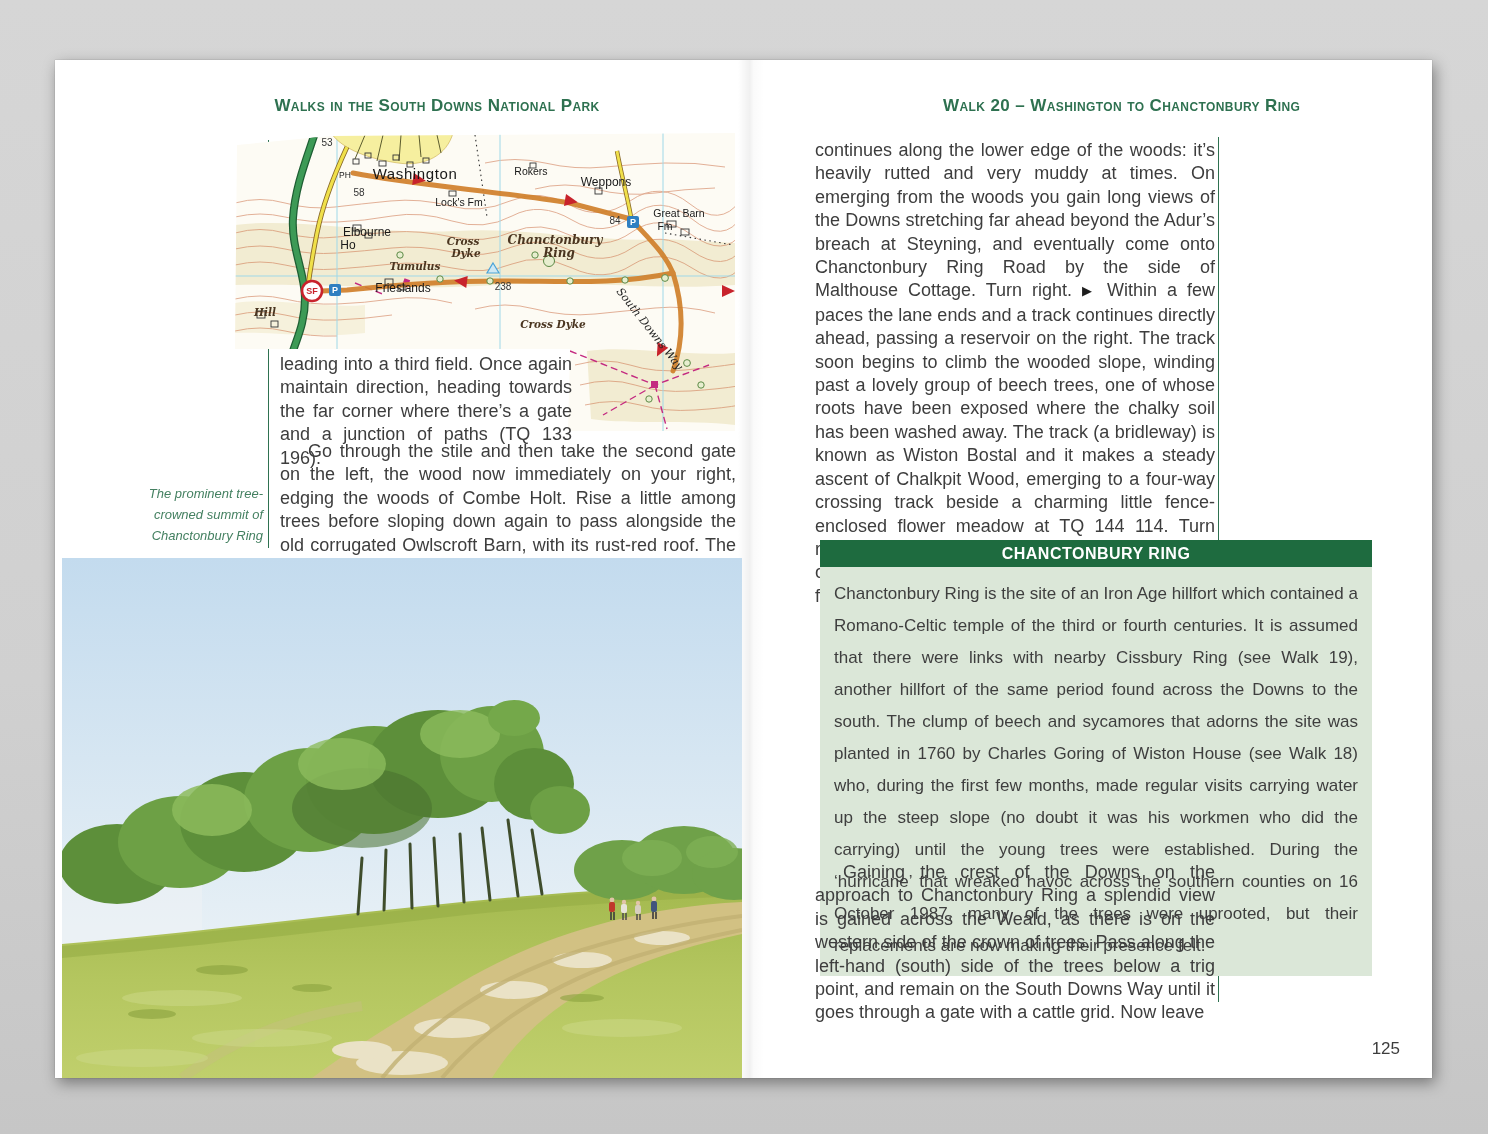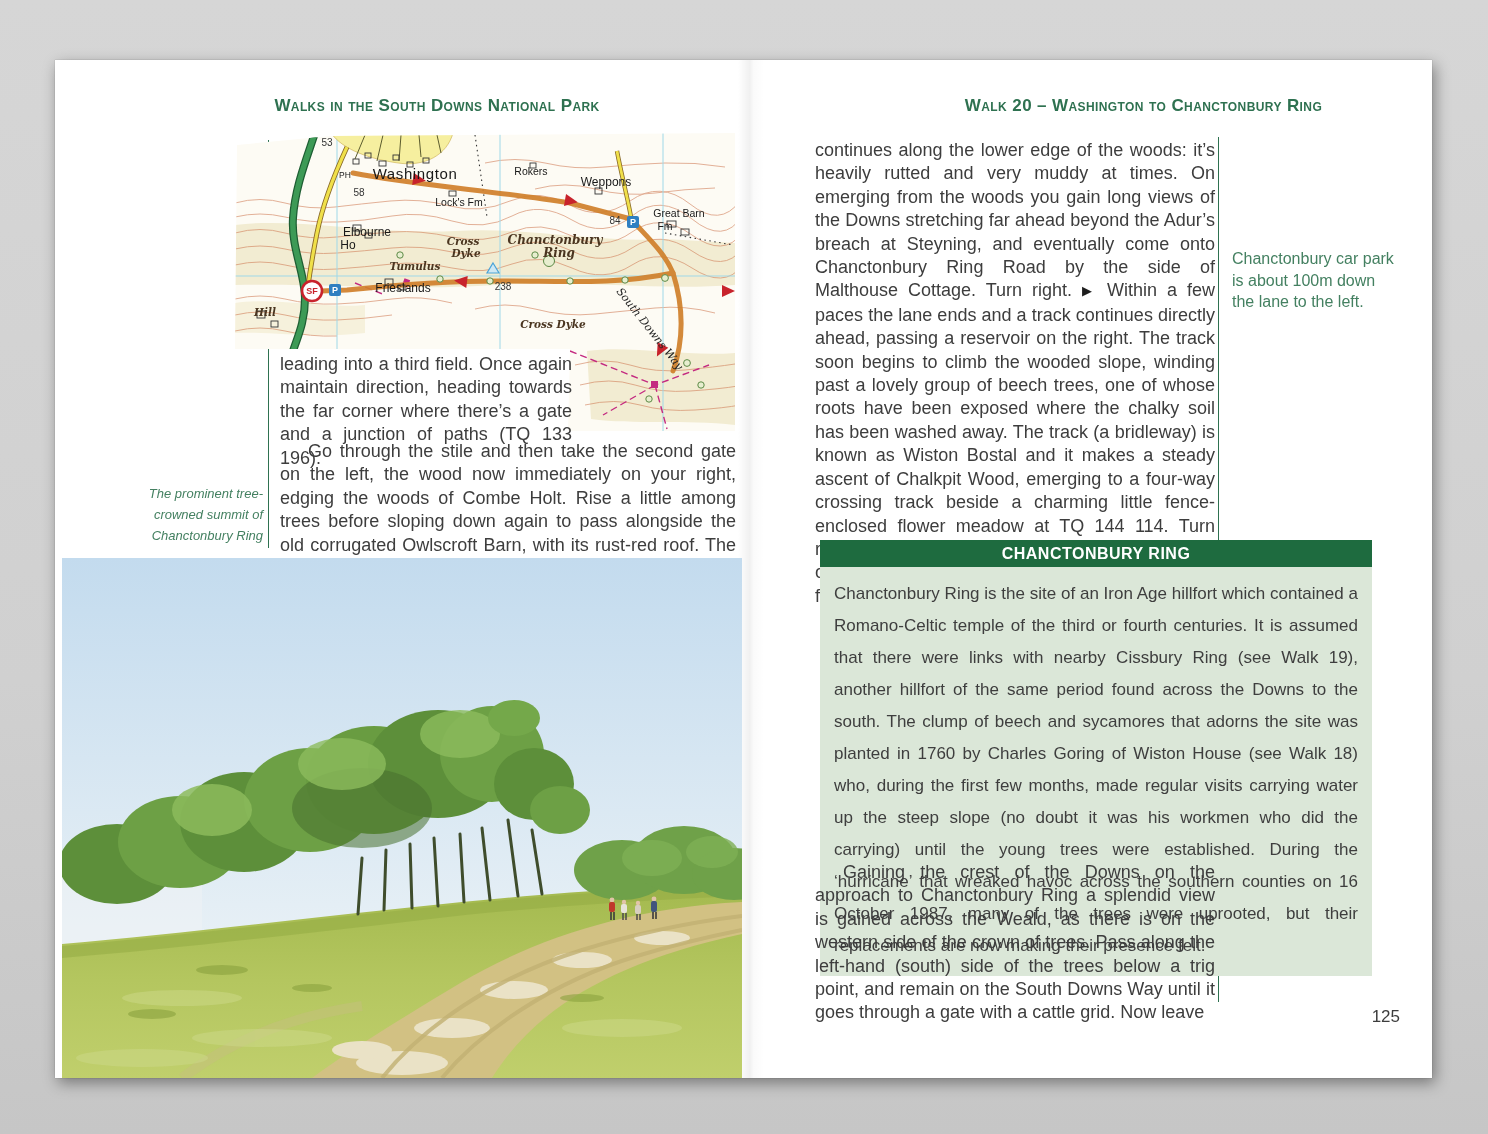--- a/index.html
+++ b/index.html
@@ -20,21 +20,21 @@
     pointer-events:none;
   }
   .abs{position:absolute;}
 
   
   .running-head{
     font-variant:small-caps;font-weight:700;letter-spacing:.4px;
     color:#2e7150;font-size:17px;
   }
   .rh-left{left:60px;top:36px;width:620px;text-align:center;margin-left:12px;}
-  .rh-right{left:845px;top:36px;width:487px;text-align:center;}
+  .rh-right{left:888px;top:36px;width:487px;text-align:left;}
 
   
   .vrule{width:1px;background:#2e7150;}
 
   
   .bodytext{
     color:#3d3d3d;font-size:18px;line-height:23.4px;text-align:justify;
     font-family:"Liberation Sans",sans-serif;
   }
   .indent{text-indent:28px;}
@@ -48,21 +48,21 @@
   
   .infobox-header{
     background:#1e6b3f;color:#ffffff;font-weight:700;font-size:16px;
     letter-spacing:.5px;text-align:center;line-height:27px;height:27px;
   }
   .infobox-body{
     background:#dbe7d8;color:#3e3e3e;font-size:17px;line-height:32px;
     text-align:justify;padding:11px 14px 14px 14px;
   }
 
-  .pagenum{color:#3d3d3d;font-size:17px;text-align:right;}
+  .pagenum{color:#3d3d3d;font-size:17px;text-align:right;margin-top:32px;}
 
   
   .ml{fill:#181818;text-anchor:middle;font-family:"Liberation Sans",sans-serif;}
   .ml.town{font-size:15px;font-weight:400;letter-spacing:.6px;}
   .ml.med{font-size:10.5px;}
   .ml.med2{font-size:12px;}
   .ml.spot{font-size:10px;fill:#333;}
   .ml.tiny{font-size:8.5px;}
   .ml.gothic{font-size:12px;font-family:"DejaVu Serif",serif;font-style:italic;font-weight:700;fill:#4a3520;}
   .ml.gothic-sm{font-size:10.5px;font-family:"DejaVu Serif",serif;font-style:italic;font-weight:700;fill:#4a3520;}
@@ -357,21 +357,20 @@
   <div class="abs vrule" style="left:1163px;top:77px;height:865px;"></div>
 
   <div class="abs bodytext" style="left:760px;top:79px;width:400px;">
     <span>continues along the lower edge of the woods: it’s heavily rutted and very muddy at times. On emerging from the woods you gain long views of the Downs stretching far ahead beyond the Adur’s breach at Steyning, and eventually come onto Chanctonbury Ring Road by the side of Malthouse Cottage. Turn right.</span>
     <span class="route-marker">▶</span>
     <span>Within a few paces the lane ends and a track continues directly ahead, passing a reservoir on the right. The track soon begins to climb the wooded slope, winding past a lovely group of beech trees, one of whose roots have been exposed where the chalky soil has been washed away. The track (a bridleway) is known as Wiston Bostal and it makes a steady ascent of Chalkpit Wood, emerging to a four-way crossing track beside a charming little fence-enclosed flower meadow at TQ 144 114. Turn right and wander westward along the broad track of the South Downs Way, rising gently to gain a first sighting of</span>
     <b class="placename">Chanctonbury Ring</b>
     <span>ahead.</span>
   </div>
 
-  <div class="abs marginnote" style="left:1177px;top:188px;width:168px;">Chanctonbury car park is about 100m down the lane to the left.</div>
 
   <div class="abs" style="left:765px;top:480px;width:552px;">
     <div class="infobox-header">CHANCTONBURY RING</div>
     <div class="infobox-body">Chanctonbury Ring is the site of an Iron Age hillfort which contained a Romano-Celtic temple of the third or fourth centuries. It is assumed that there were links with nearby Cissbury Ring (see Walk 19), another hillfort of the same period found across the Downs to the south. The clump of beech and sycamores that adorns the site was planted in 1760 by Charles Goring of Wiston House (see Walk 18) who, during the first few months, made regular visits carrying water up the steep slope (no doubt it was his workmen who did the carrying) until the young trees were established. During the ‘hurricane’ that wreaked havoc across the southern counties on 16 October 1987, many of the trees were uprooted, but their replacements are now making their presence felt.</div>
   </div>
 
   <div class="abs bodytext indent" style="left:760px;top:801px;width:400px;">Gaining the crest of the Downs on the approach to Chanctonbury Ring a splendid view is gained across the Weald, as there is on the western side of the crown of trees. Pass along the left-hand (south) side of the trees below a trig point, and remain on the South Downs Way until it goes through a gate with a cattle grid. Now leave</div>
 
   <div class="abs pagenum" style="left:1185px;top:947px;width:160px;">125</div>
 </div>

